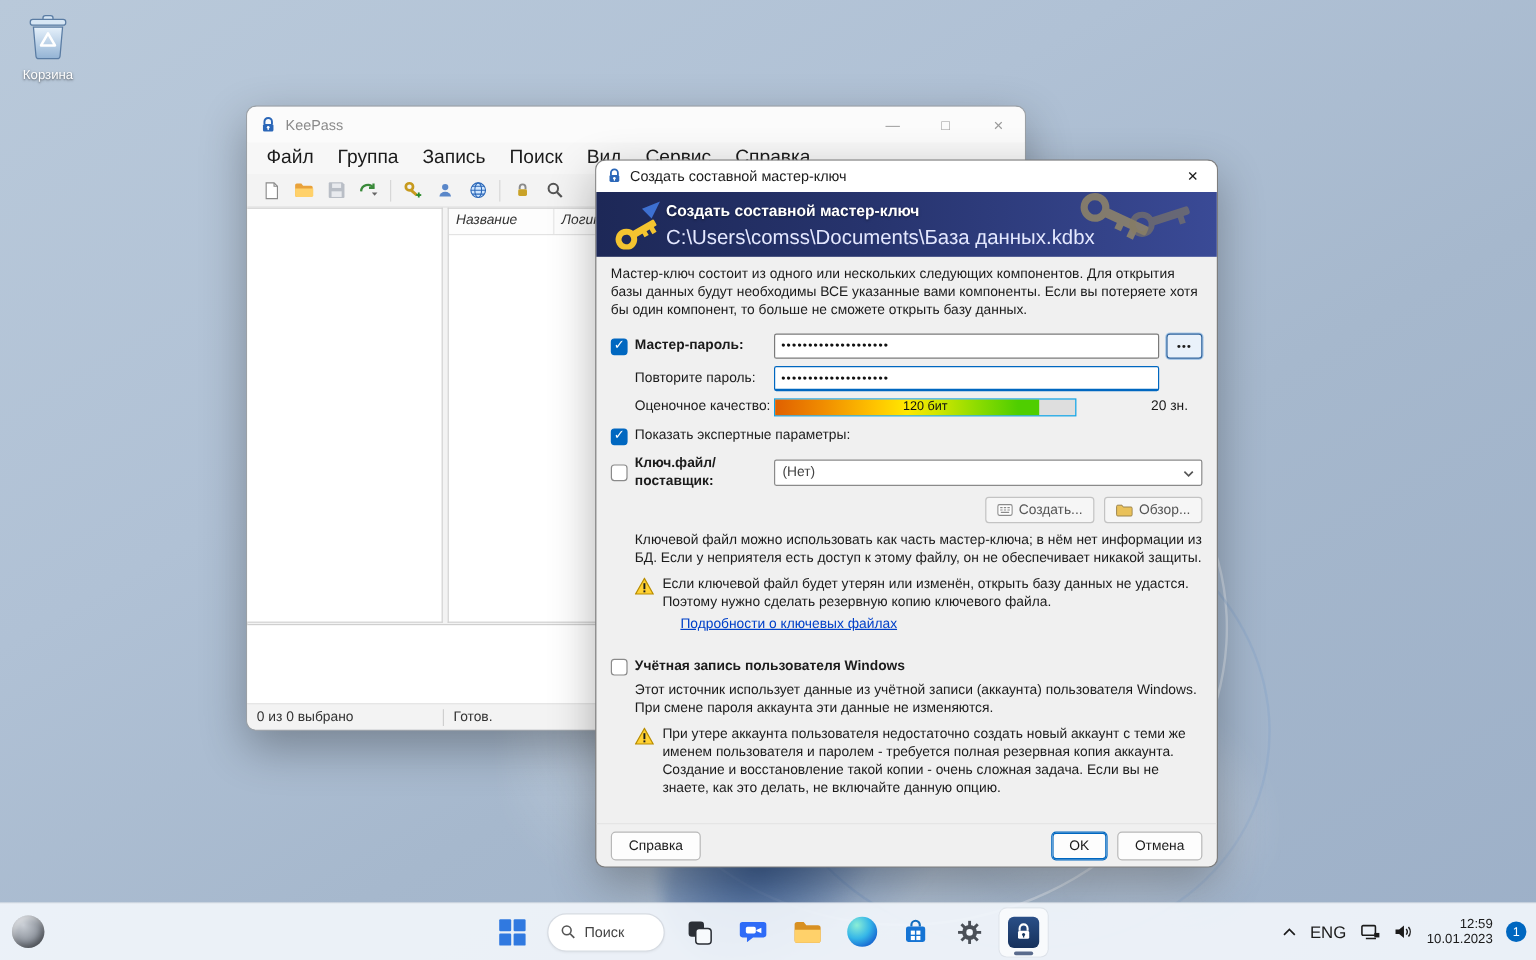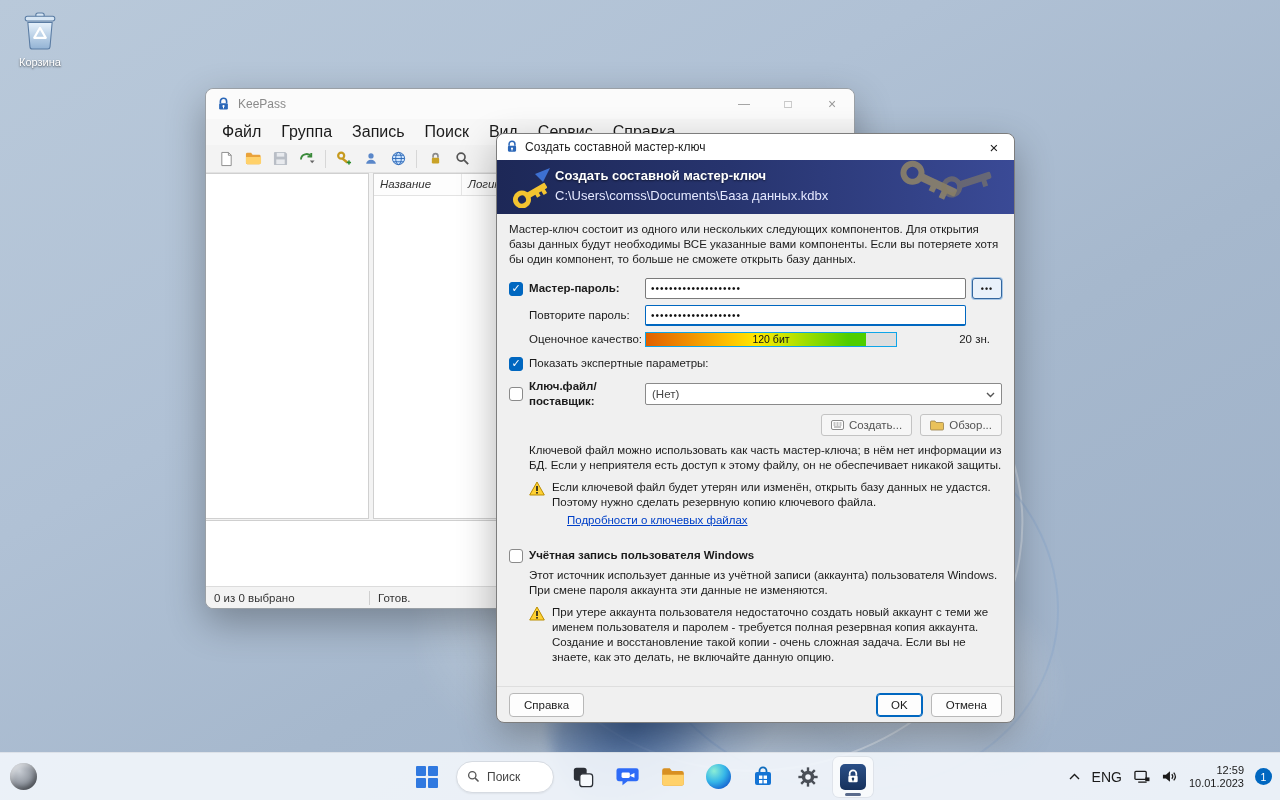--- a/index.html
+++ b/index.html
@@ -71,21 +71,21 @@
     border:1px solid #7d7d7d; }
   .dlg-titlebar { height:26px; display:flex; align-items:center; padding-left:8px;
     background:#ffffff; border-radius:8px 8px 0 0; }
   .dlg-title { margin-left:6px; font-size:12px; color:#1b1b1b; flex:1; }
   .dlg-close { width:40px; height:26px; display:flex; align-items:center; justify-content:center;
     font-size:15px; color:#1b1b1b; border-radius:0 8px 0 0; }
   .dlg-banner { position:relative; height:54px; overflow:hidden;
     background:linear-gradient(90deg,#1d2857 0%, #27346e 45%, #3a4a96 100%); }
   .dlg-banner-title { position:absolute; left:58px; top:8px; font-size:13px; font-weight:bold;
     color:#ffffff; text-shadow:0 1px 2px rgba(0,0,0,.5); }
-  .dlg-banner-sub { position:absolute; left:58px; top:28px; font-size:13px; color:#e4e8ff; }
+  .dlg-banner-sub { position:absolute; left:58px; top:28px; font-size:17px; color:#e4e8ff; }
   .banner-key { position:absolute; left:8px; top:6px; }
   .banner-deco { position:absolute; right:4px; top:0; opacity:.55; }
   .dlg-body { position:absolute; top:80px; bottom:36px; left:0; right:0; padding:8px 12px 0;
     font-size:11.5px; line-height:15px; color:#1b1b1b; overflow:hidden; }
   .drow { display:flex; align-items:center; }
   .cb { width:14px; height:14px; flex:0 0 14px; margin-right:6px; border:1px solid #8a8a8a;
     border-radius:3px; background:#fff; display:flex; align-items:center; justify-content:center; }
   .cb.checked { background:#0067c0; border-color:#0067c0; }
   .cb i { font-style:normal; font-size:11px; line-height:11px; color:#fff; }
   .cbspace { width:20px; flex:0 0 20px; }

